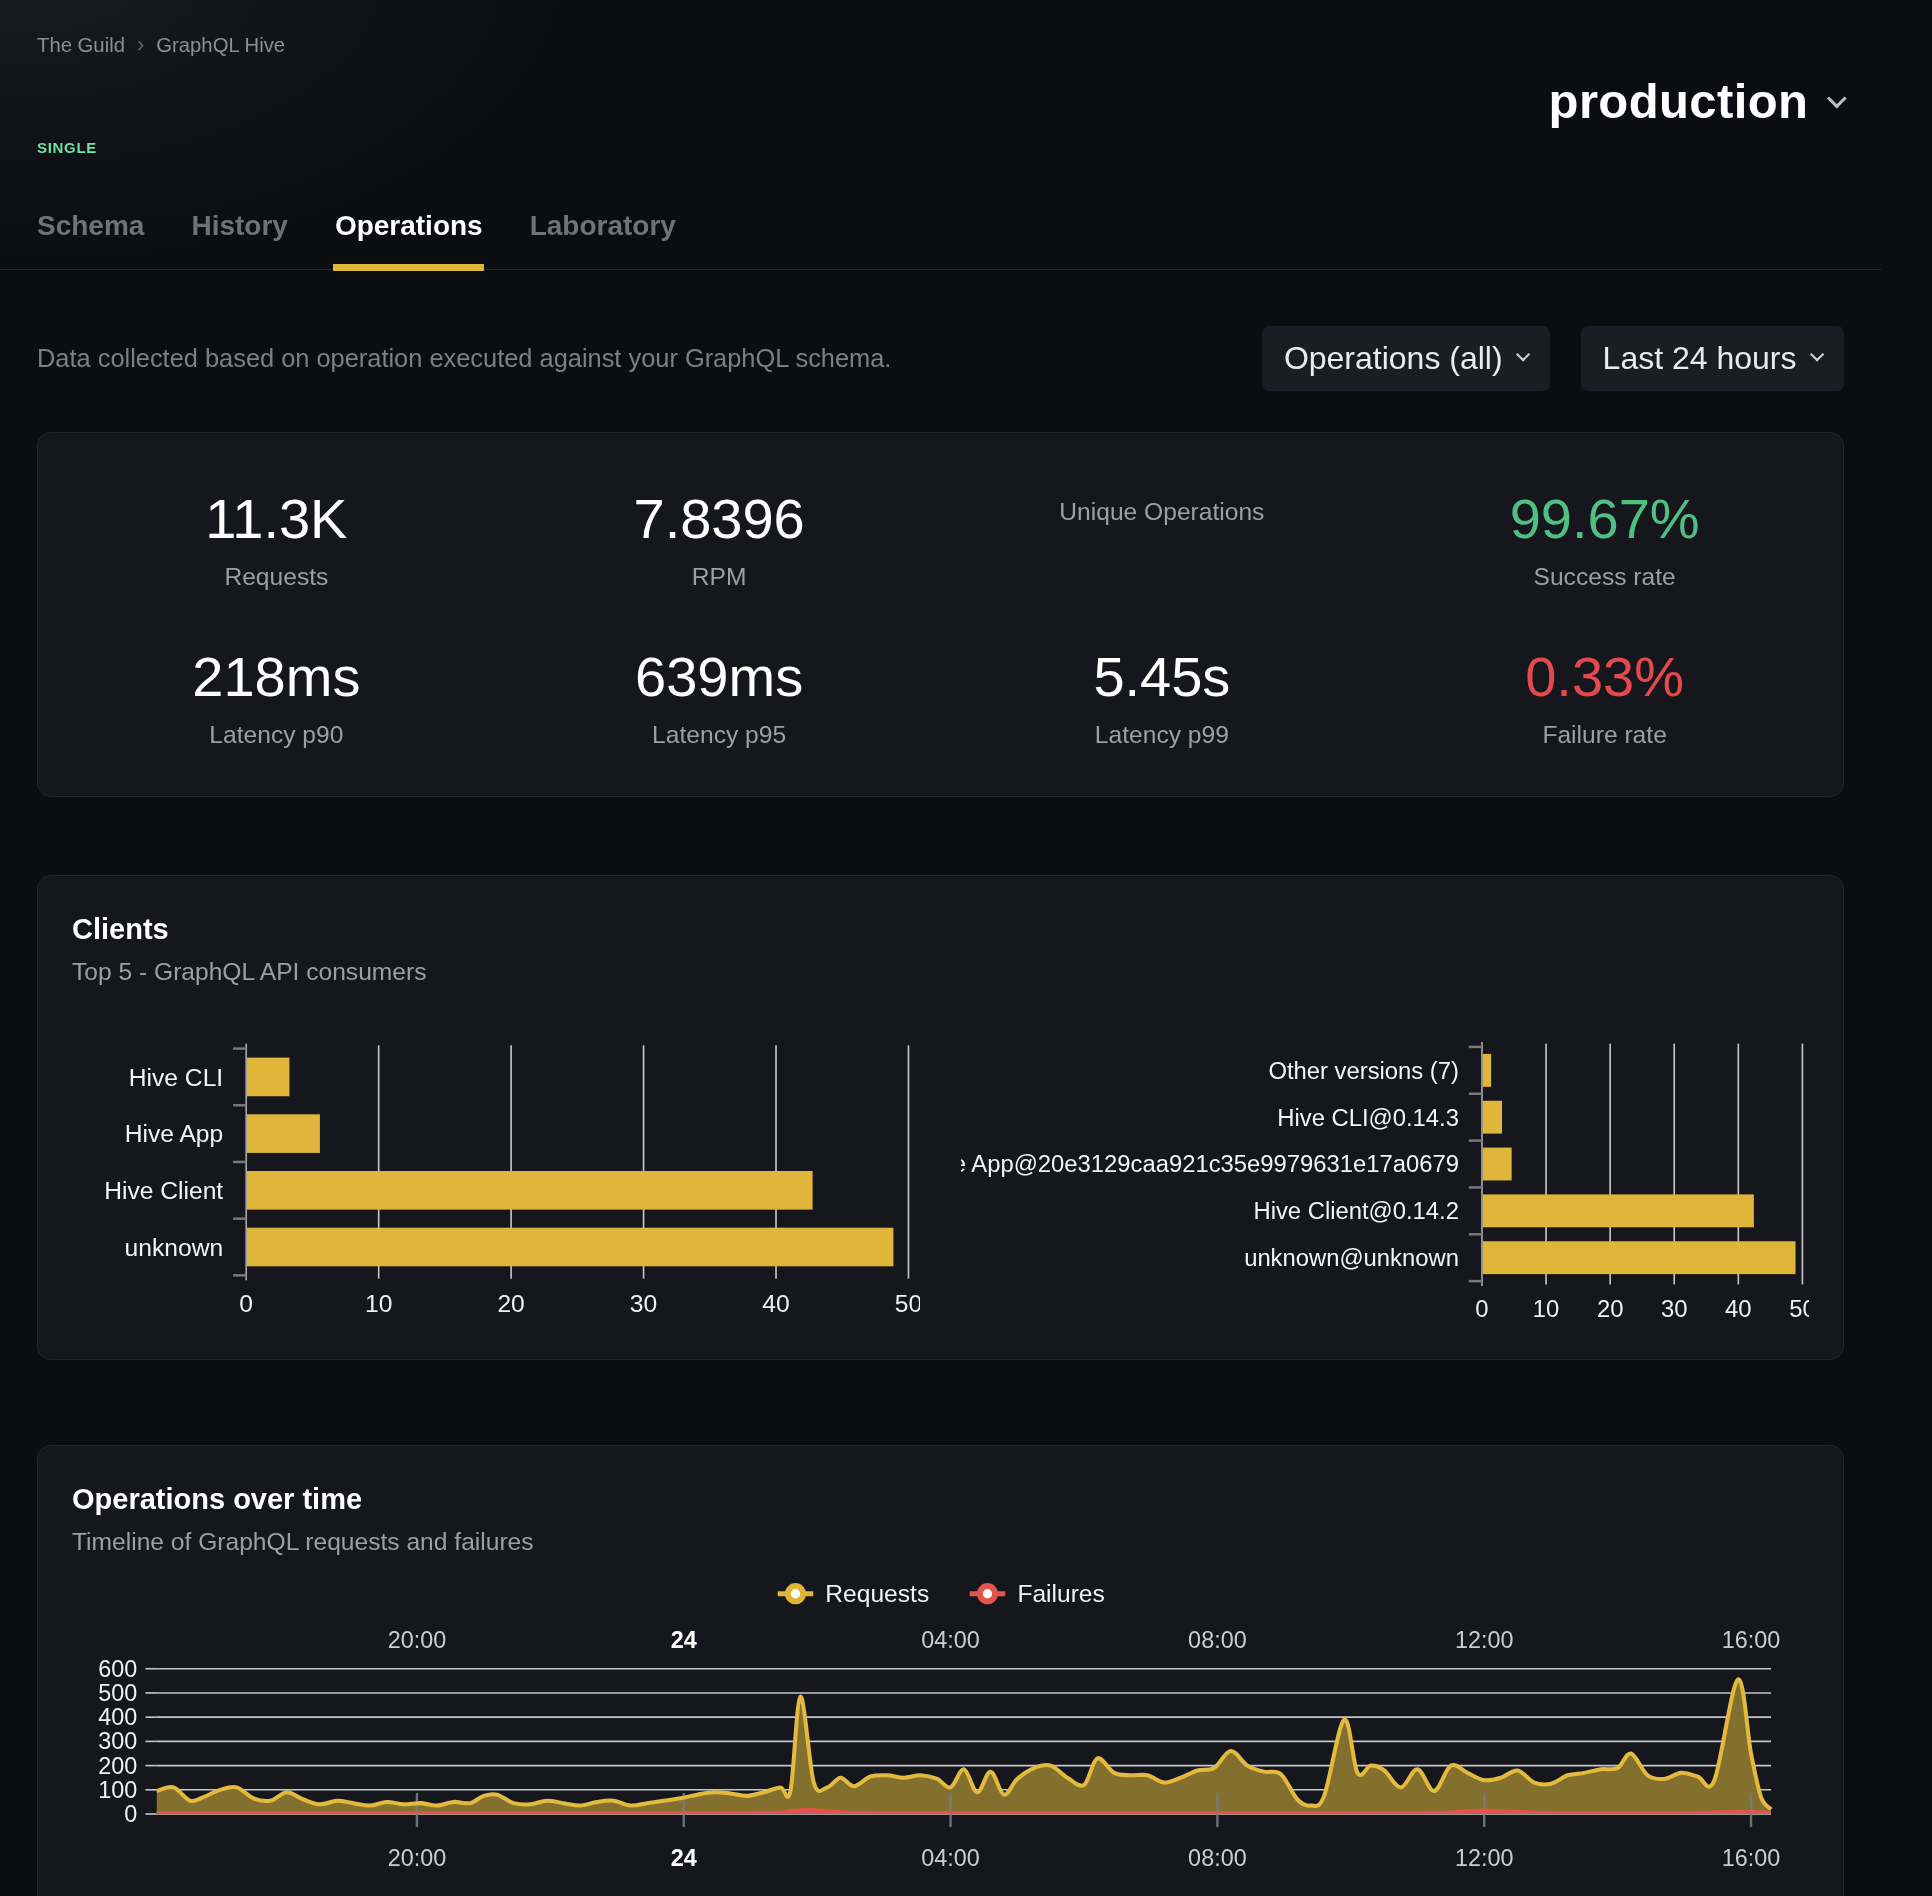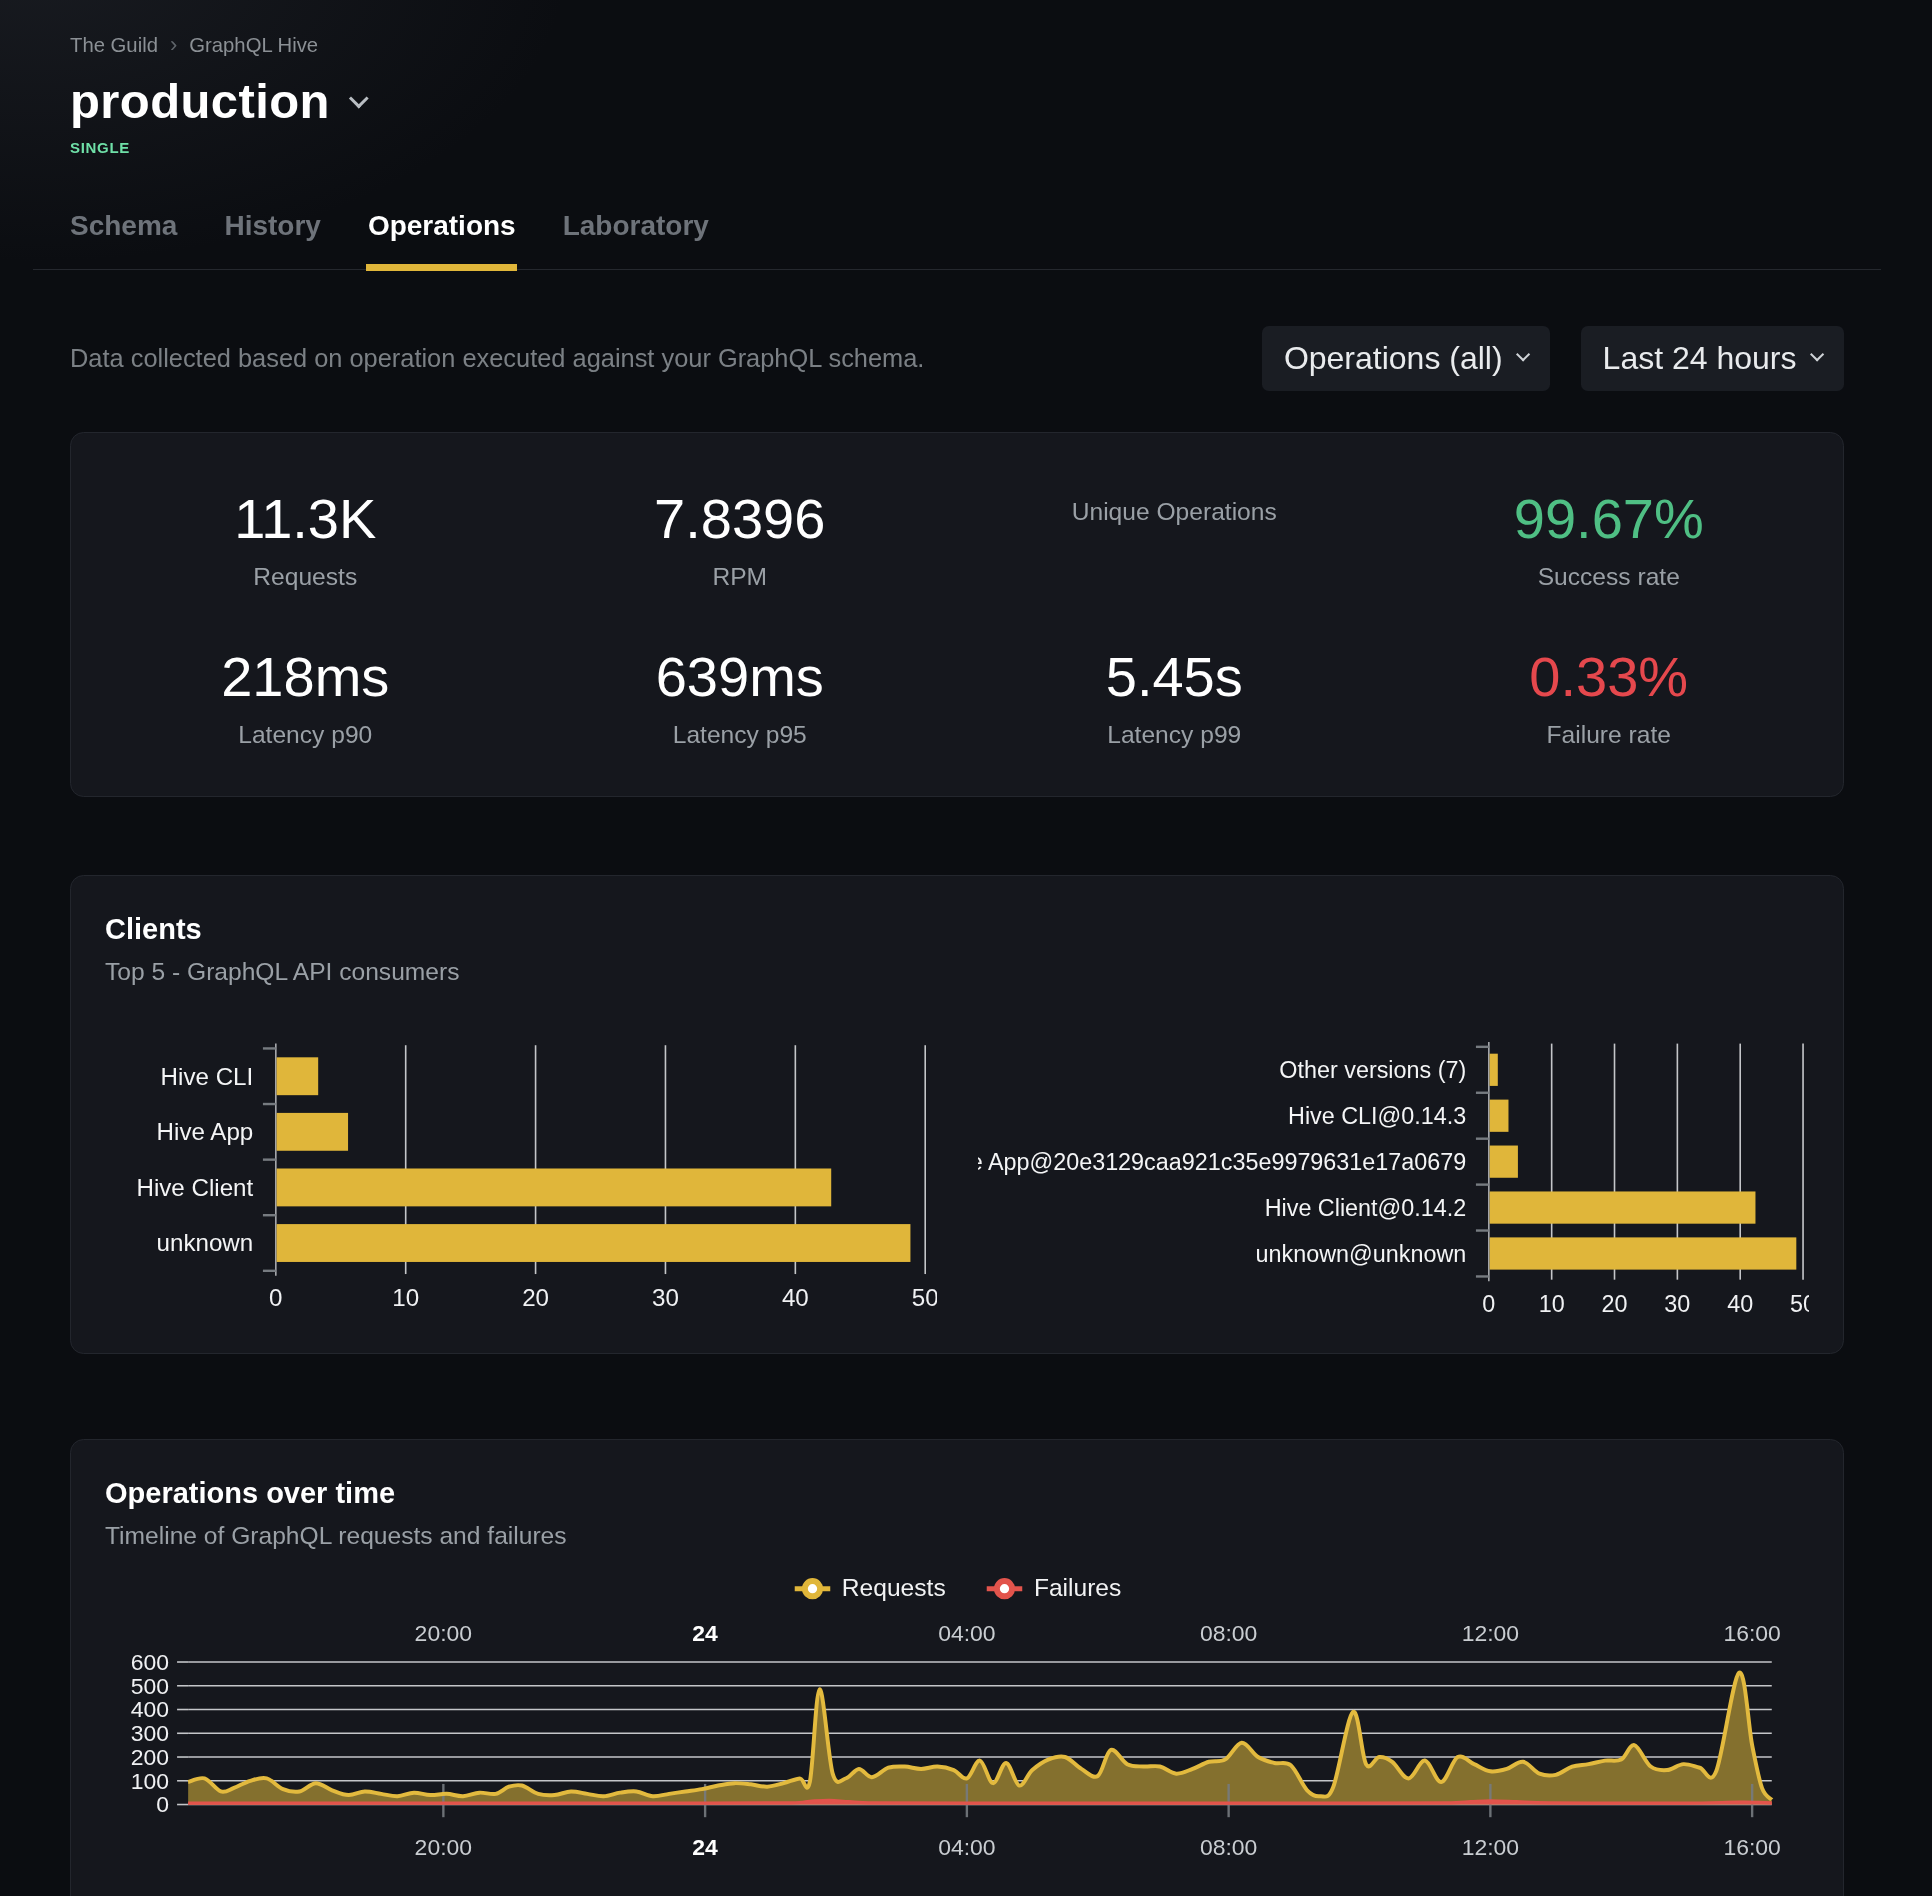--- a/index.html
+++ b/index.html
@@ -3,25 +3,25 @@
 <meta charset="utf-8">
 <style>
   * { margin:0; padding:0; box-sizing:border-box; }
   html,body { width:1932px; height:1897px; }
   body {
     font-family:"Liberation Sans", sans-serif;
     background:#0b0d11;
     background-image:radial-gradient(763px 424px at 34px -34px, rgba(58,62,72,0.28), rgba(0,0,0,0) 70%);
     color:#fff; overflow:hidden;
   }
-  .page { width:1881px; height:1897px;padding-left:33px; }
+  .page { width:1881px; height:1897px; }
   .header { padding:32px 37px 0 37px; }
   .breadcrumb { font-size:20.3px; color:#8b9095; display:flex; align-items:center; gap:12px; }
   .breadcrumb .sep { color:#5f646a; font-size:22px; }
-  .title-row { display:flex; align-items:center; gap:22px; margin-top:15.3px; }
+  .title-row { display:flex; align-items:center; gap:22px; margin-top:15.3px;justify-content:flex-end; }
   .title { font-size:49px; font-weight:bold; letter-spacing:0.4px; }
   .chev { display:inline-block; width:13.6px; height:13.6px; border-right:3.4px solid #b9bec3; border-bottom:3.4px solid #b9bec3; transform:rotate(45deg) translate(-2.5px,-2.5px); }
   .badge { margin-top:10.2px; font-size:15px; font-weight:bold; letter-spacing:0.7px; color:#6fe0a8; }
   .tabs { margin-top:54px; padding:0 37px; display:flex; gap:47px; border-bottom:1.7px solid #25282e; }
   .tab { position:relative; font-size:28px; font-weight:bold; color:#6e737a; padding-bottom:27px; cursor:pointer; }
   .tab.active { color:#fff; }
   .tab.active::after { content:""; position:absolute; left:-1.7px; right:-1.7px; bottom:-1.7px; height:6.8px; background:#e0b63a; }
   .toolbar { margin-top:56px; padding:0 37px; display:flex; align-items:center; justify-content:space-between; }
   .desc { font-size:25.4px; color:#7b8085; }
   .toolbar-btns { display:flex; gap:30.5px; }

